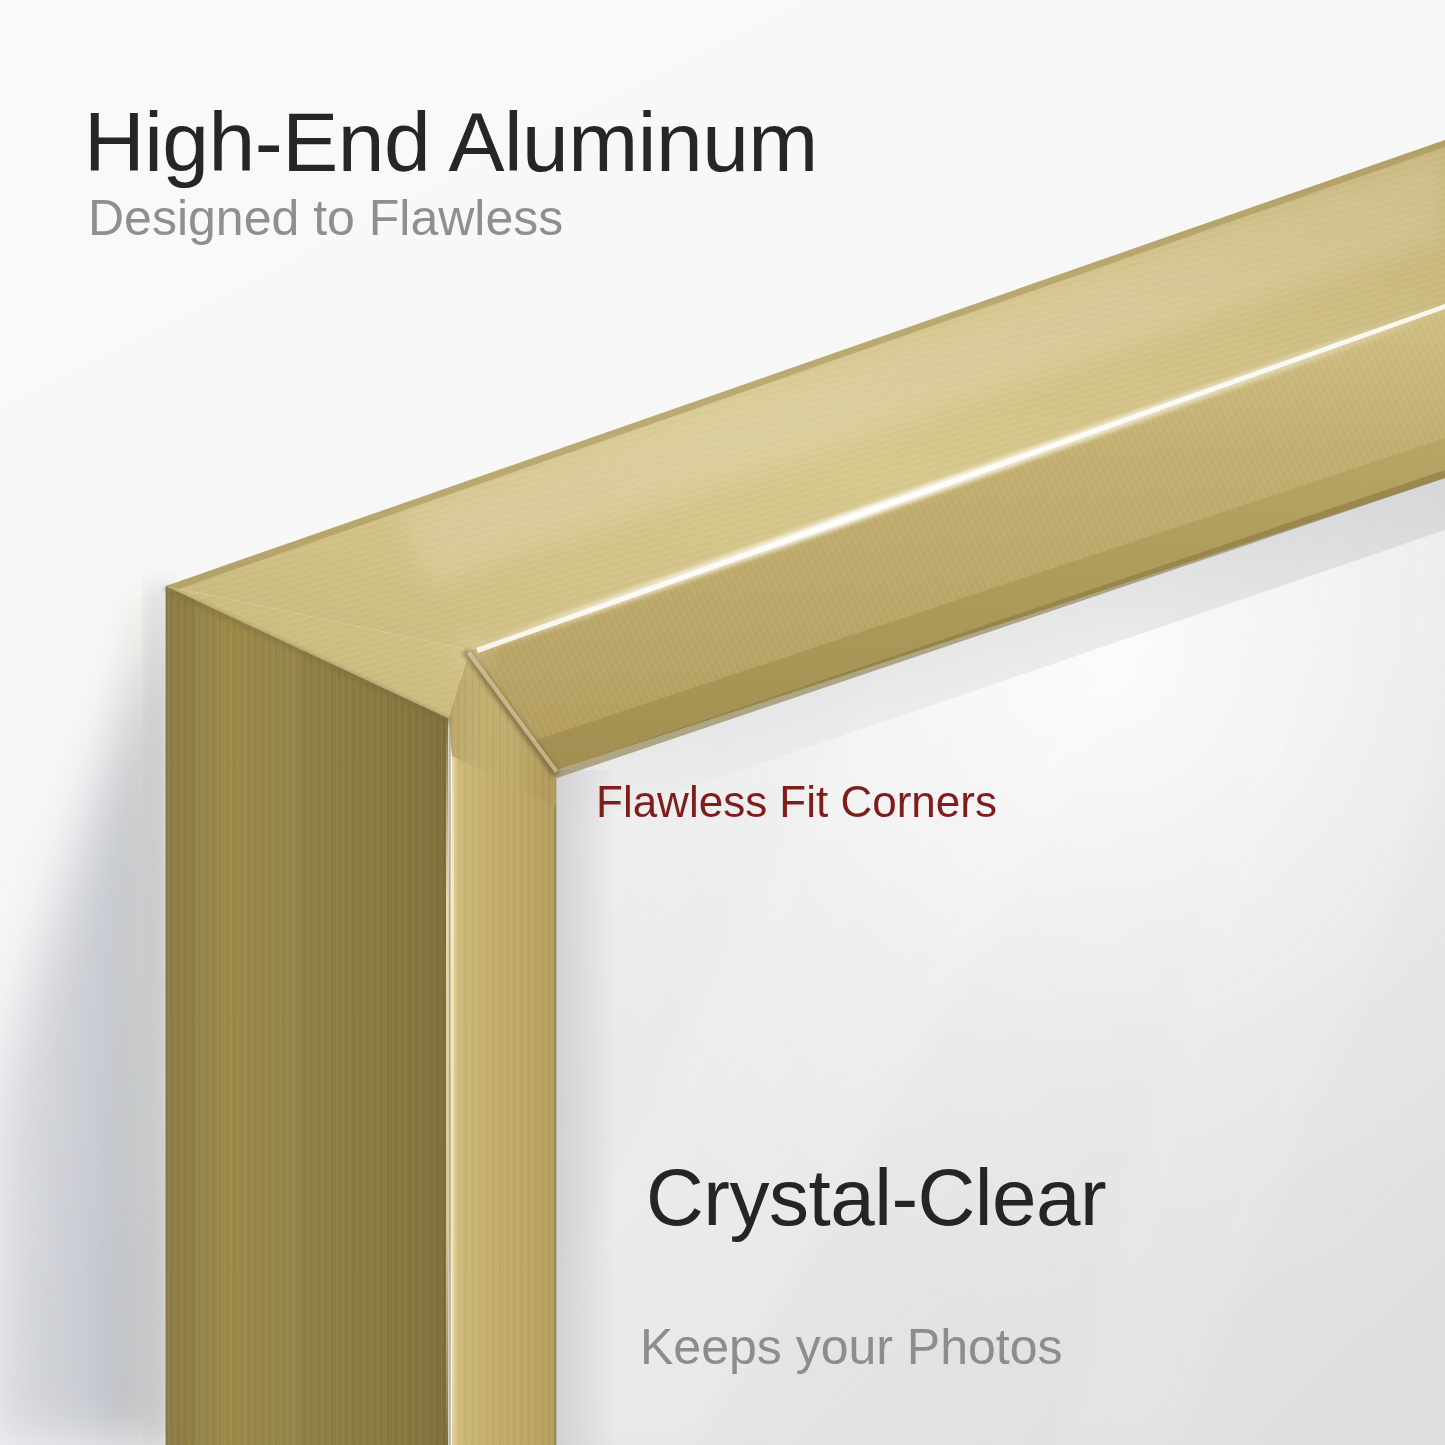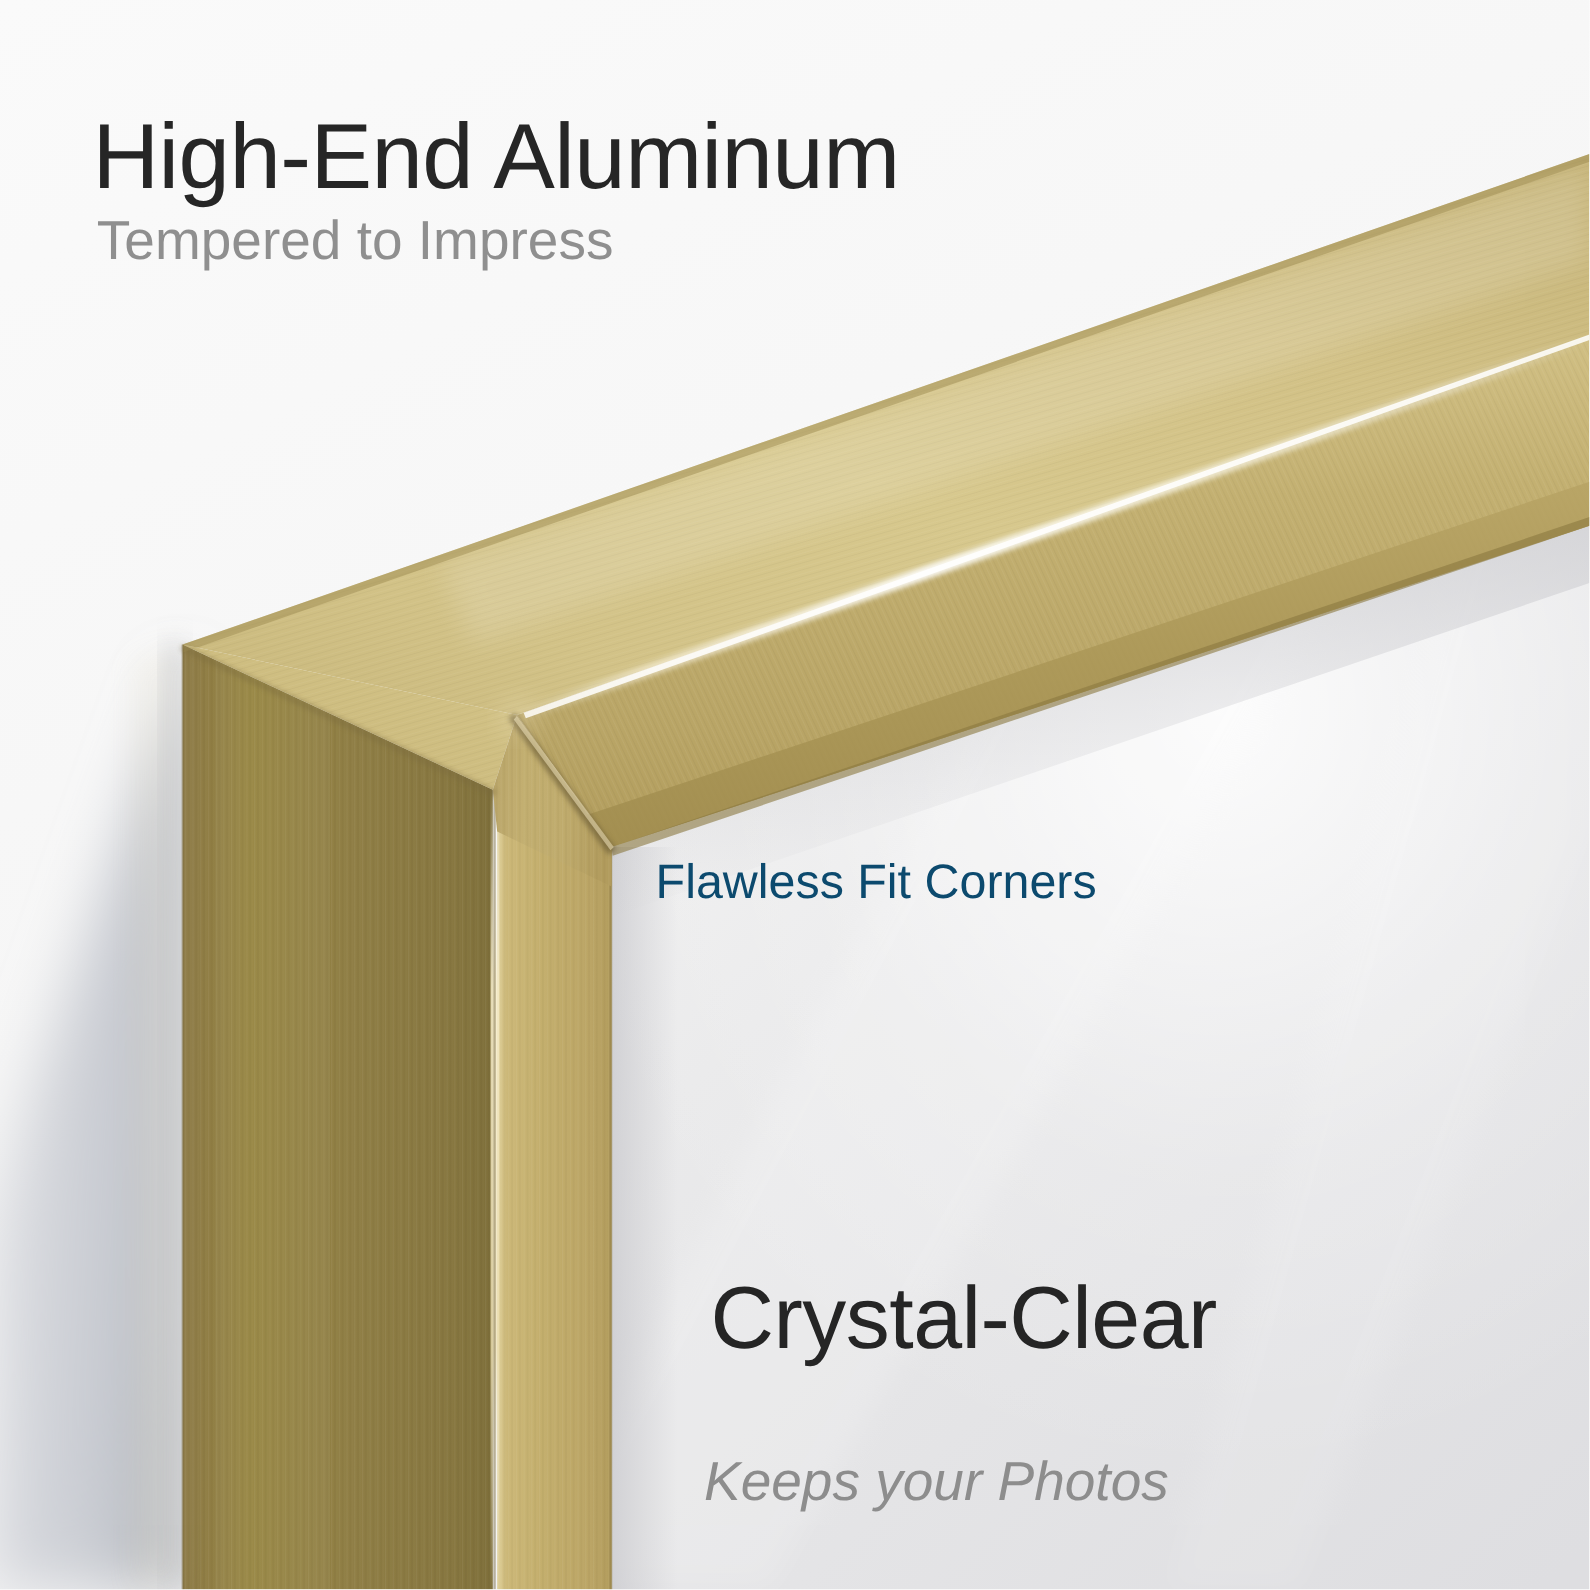--- a/index.html
+++ b/index.html
@@ -43,42 +43,42 @@
     font-weight: 300;
     letter-spacing: 0px;
     color: #8f8f8f;
     line-height: 1.05;
   }
   #corner-label {
     left: 596px;
     top: 779px;
     font-size: 44px;
     font-weight: 300;
-    color: #0c4a6e;
+    color: #7f1d1d;
     line-height: 1.05;
   }
   #glass-title {
     left: 646px;
     top: 962px;
     font-size: 80px;
     font-weight: 300;
     letter-spacing: -0.5px;
     color: #252525;
     line-height: 1.18;
   }
   #glass-title span { display: block; }
   #glass-sub {
     left: 640px;
     top: 1195px;
     font-size: 50px;
     font-weight: 300;
     color: #8d8d8d;
     line-height: 1.22;
   }
-  #glass-sub span { display: block; font-style: italic; }
+  #glass-sub span { display: block; }
 </style>
 </head>
 <body>
 
 <div id="stage">
 
   <svg id="art" viewBox="0 0 1445 1445">
     <defs>
 
       <linearGradient id="gWall" x1="0" y1="0" x2="0.5" y2="1">
@@ -284,21 +284,21 @@
       <path d="M 166,586 L 452,719 L 448,724 L 164,591 Z" fill="#7a6a3c" opacity="0.45" filter="url(#fBlurTiny)"></path>
 
       <circle cx="472" cy="652" r="16" fill="#fff6dc" opacity="0.22" filter="url(#fBlurSoft)"></circle>
     </g>
 
     <path d="M 120,600 L 166,586 L 166,1445 L 120,1445 Z" fill="#d9cda3" opacity="0.10" filter="url(#fBlurSoft)"></path>
   </svg>
 
   <div class="txt" id="headline">High-End Aluminum</div>
 
-  <div class="txt" id="subhead">Tempered to Impress</div>
+  <div class="txt" id="subhead">Designed to Flawless</div>
 
   <div class="txt" id="corner-label">Flawless Fit Corners</div>
 
   <div class="txt" id="glass-title">
     <span>Crystal-Clear</span>
     <span>Tempered Glass</span>
   </div>
 
   <div class="txt" id="glass-sub">
     <span>Keeps your Photos</span>

